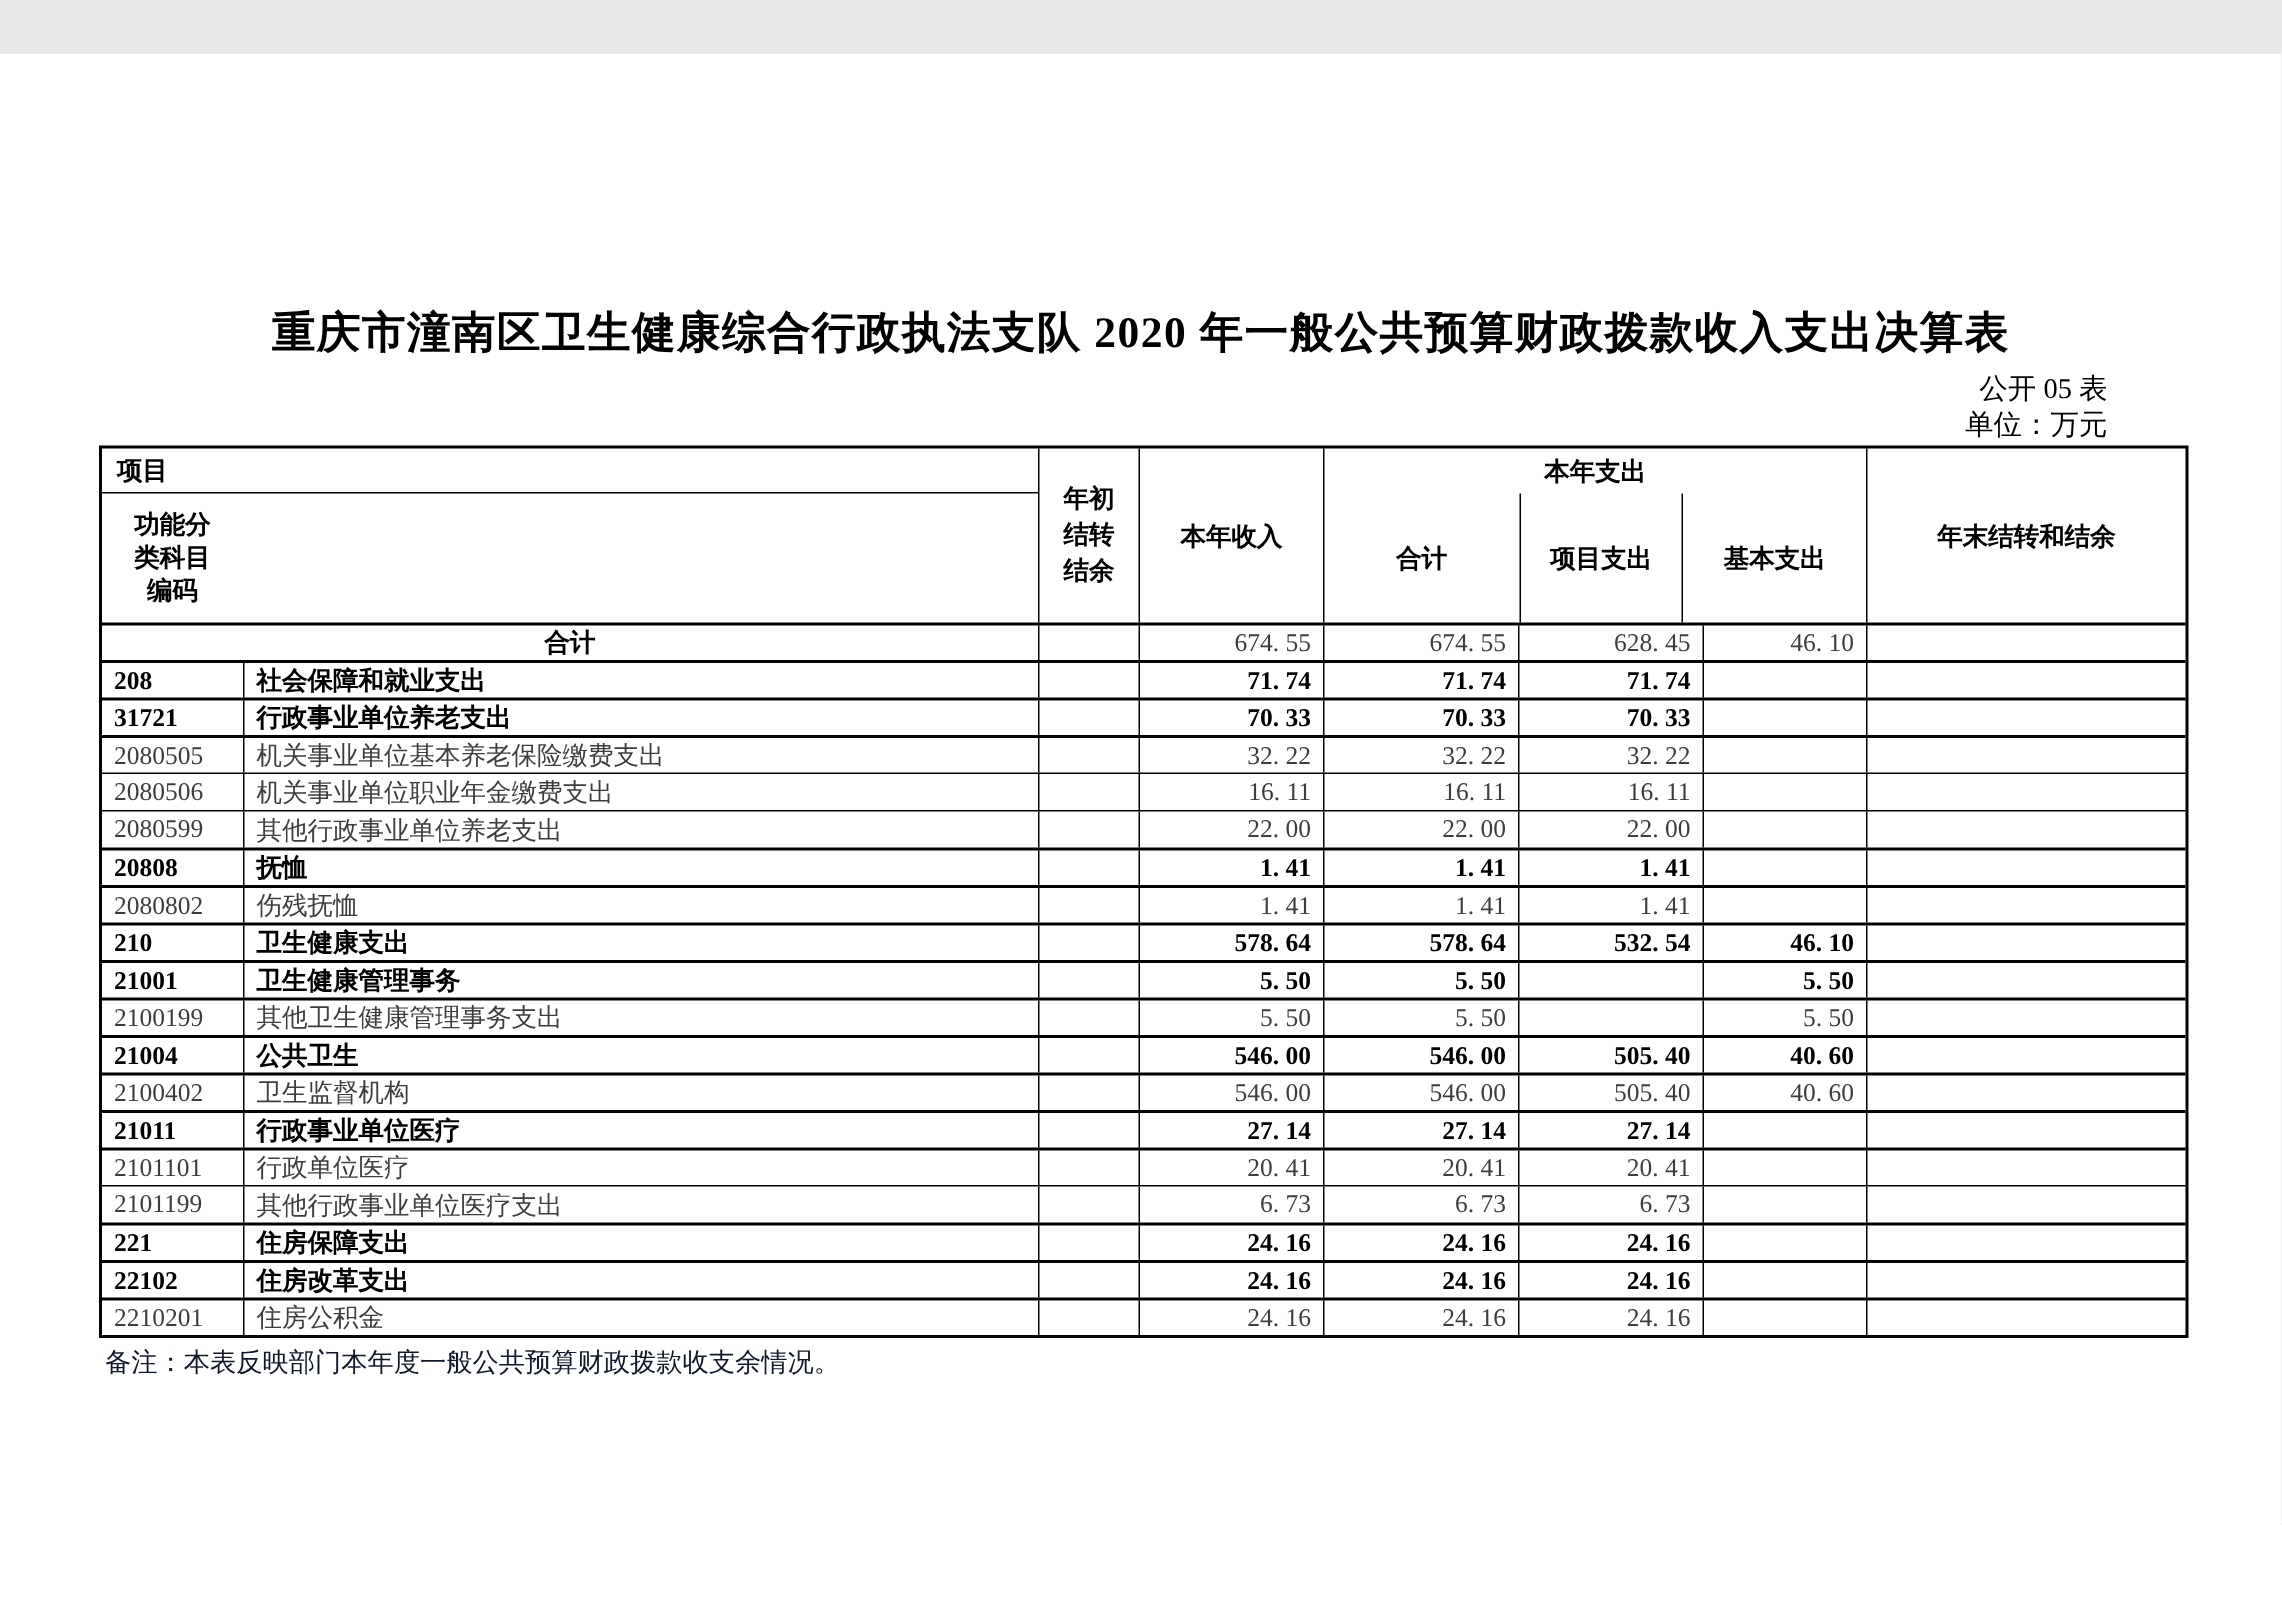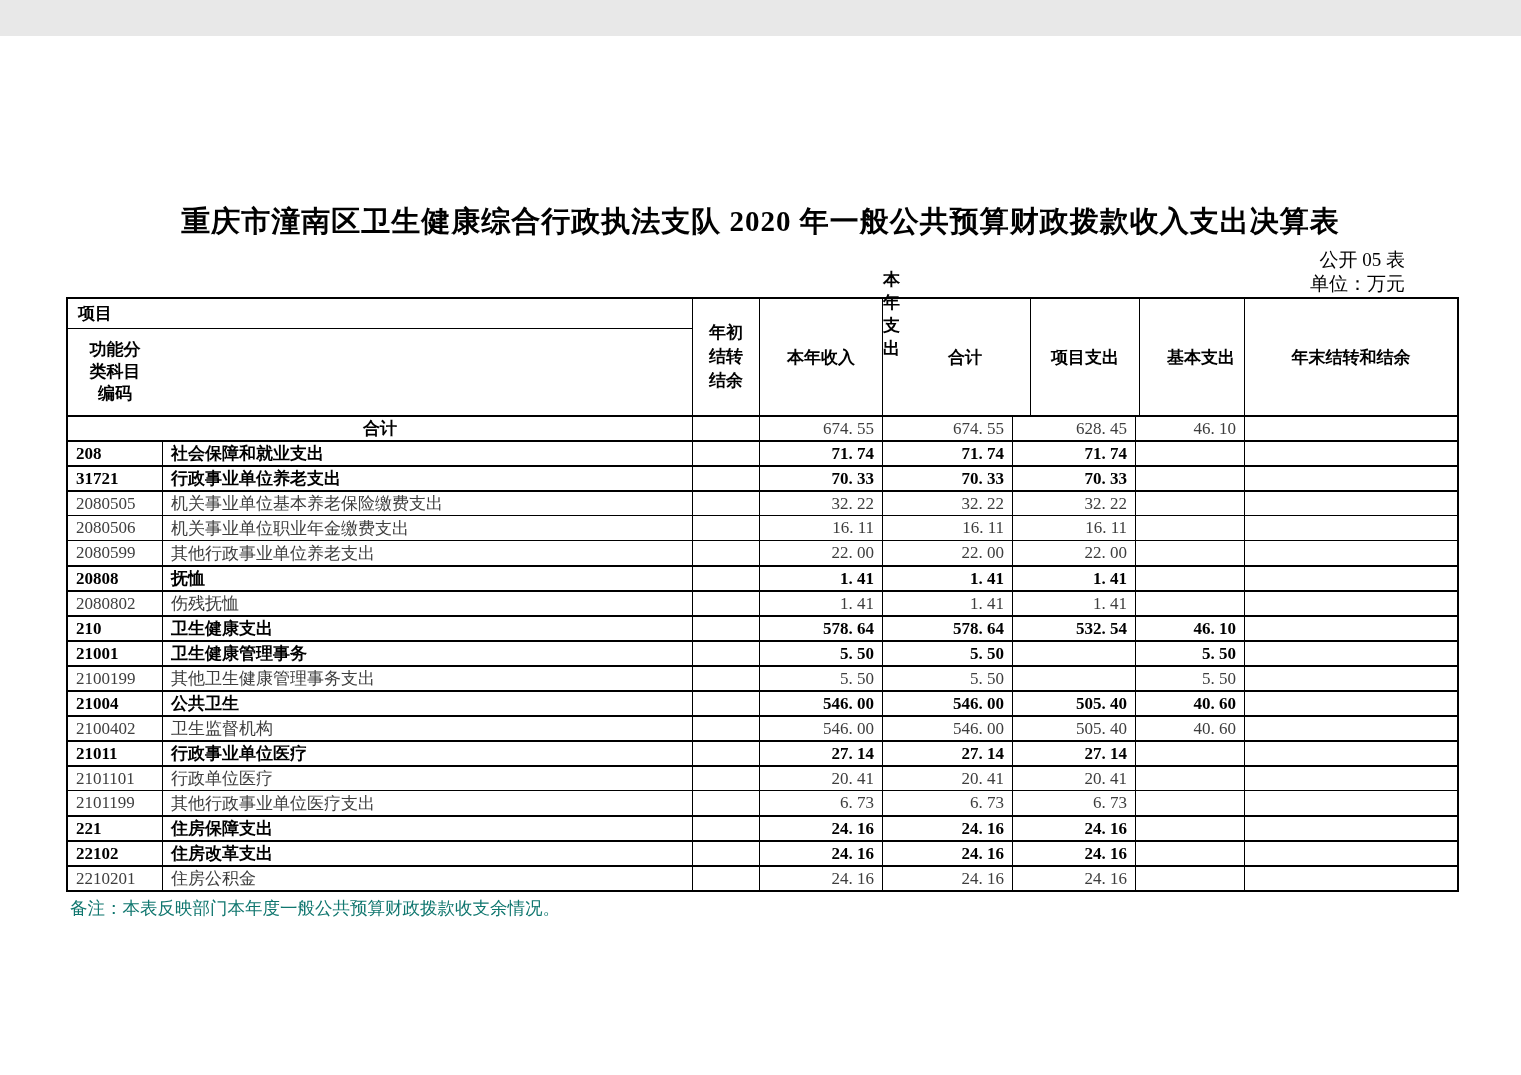--- a/index.html
+++ b/index.html
@@ -69,21 +69,21 @@
   }
   .h-carry {
     width: 67px; box-sizing: border-box;
     display: flex; align-items: center; justify-content: center;
     text-align: center; white-space: pre-line; line-height: 24px;
   }
   .h-income {
     width: 123px; box-sizing: border-box;
     display: flex; align-items: center; justify-content: center;
   }
-  .h-exp { width: 362px; box-sizing: border-box; display: flex; flex-direction: row; font-family: Liberation Serif, serif; }
+  .h-exp { width: 362px; box-sizing: border-box; display: flex; flex-direction: column; font-family: Liberation Serif, serif; }
   .h-exp-top { height: 30px; display: flex; align-items: center; justify-content: center; }
   .h-exp-sub { flex: 1; display: flex; }
   .h-exp-sub .sub {
     box-sizing: border-box; display: flex; align-items: center; justify-content: center;
   }
   .h-exp-sub .sub + .sub { border-left: 1px solid #000; }
   .w-total { width: 130px; }
   .w-basic { width: 123px; }
   .w-proj  { width: 109px; }
   .h-end {
@@ -117,21 +117,21 @@
   .trow.total .c-v { font-weight: normal; color: #3d3d3d; }
   .c-v { justify-content: flex-end; padding-right: 8px; }
   .c-v0 { width: 67px; }
   .c-v1 { width: 123px; }
   .c-v2 { width: 130px; }
   .c-v3 { width: 123px; }
   .c-v4 { width: 109px; }
   .c-v5 { width: 213px; }
   .note {
     position: absolute; left: 70px; top: 860px;
-    font-size: 17.5px; color: #0f766e;
+    font-size: 17.5px; color: #0f172a;
   }
 </style>
 </head>
 <body>
 
 <div class="sheet">
 
   <div class="doc-title">重庆市潼南区卫生健康综合行政执法支队 2020 年一般公共预算财政拨款收入支出决算表</div>
 
   <div class="meta">

